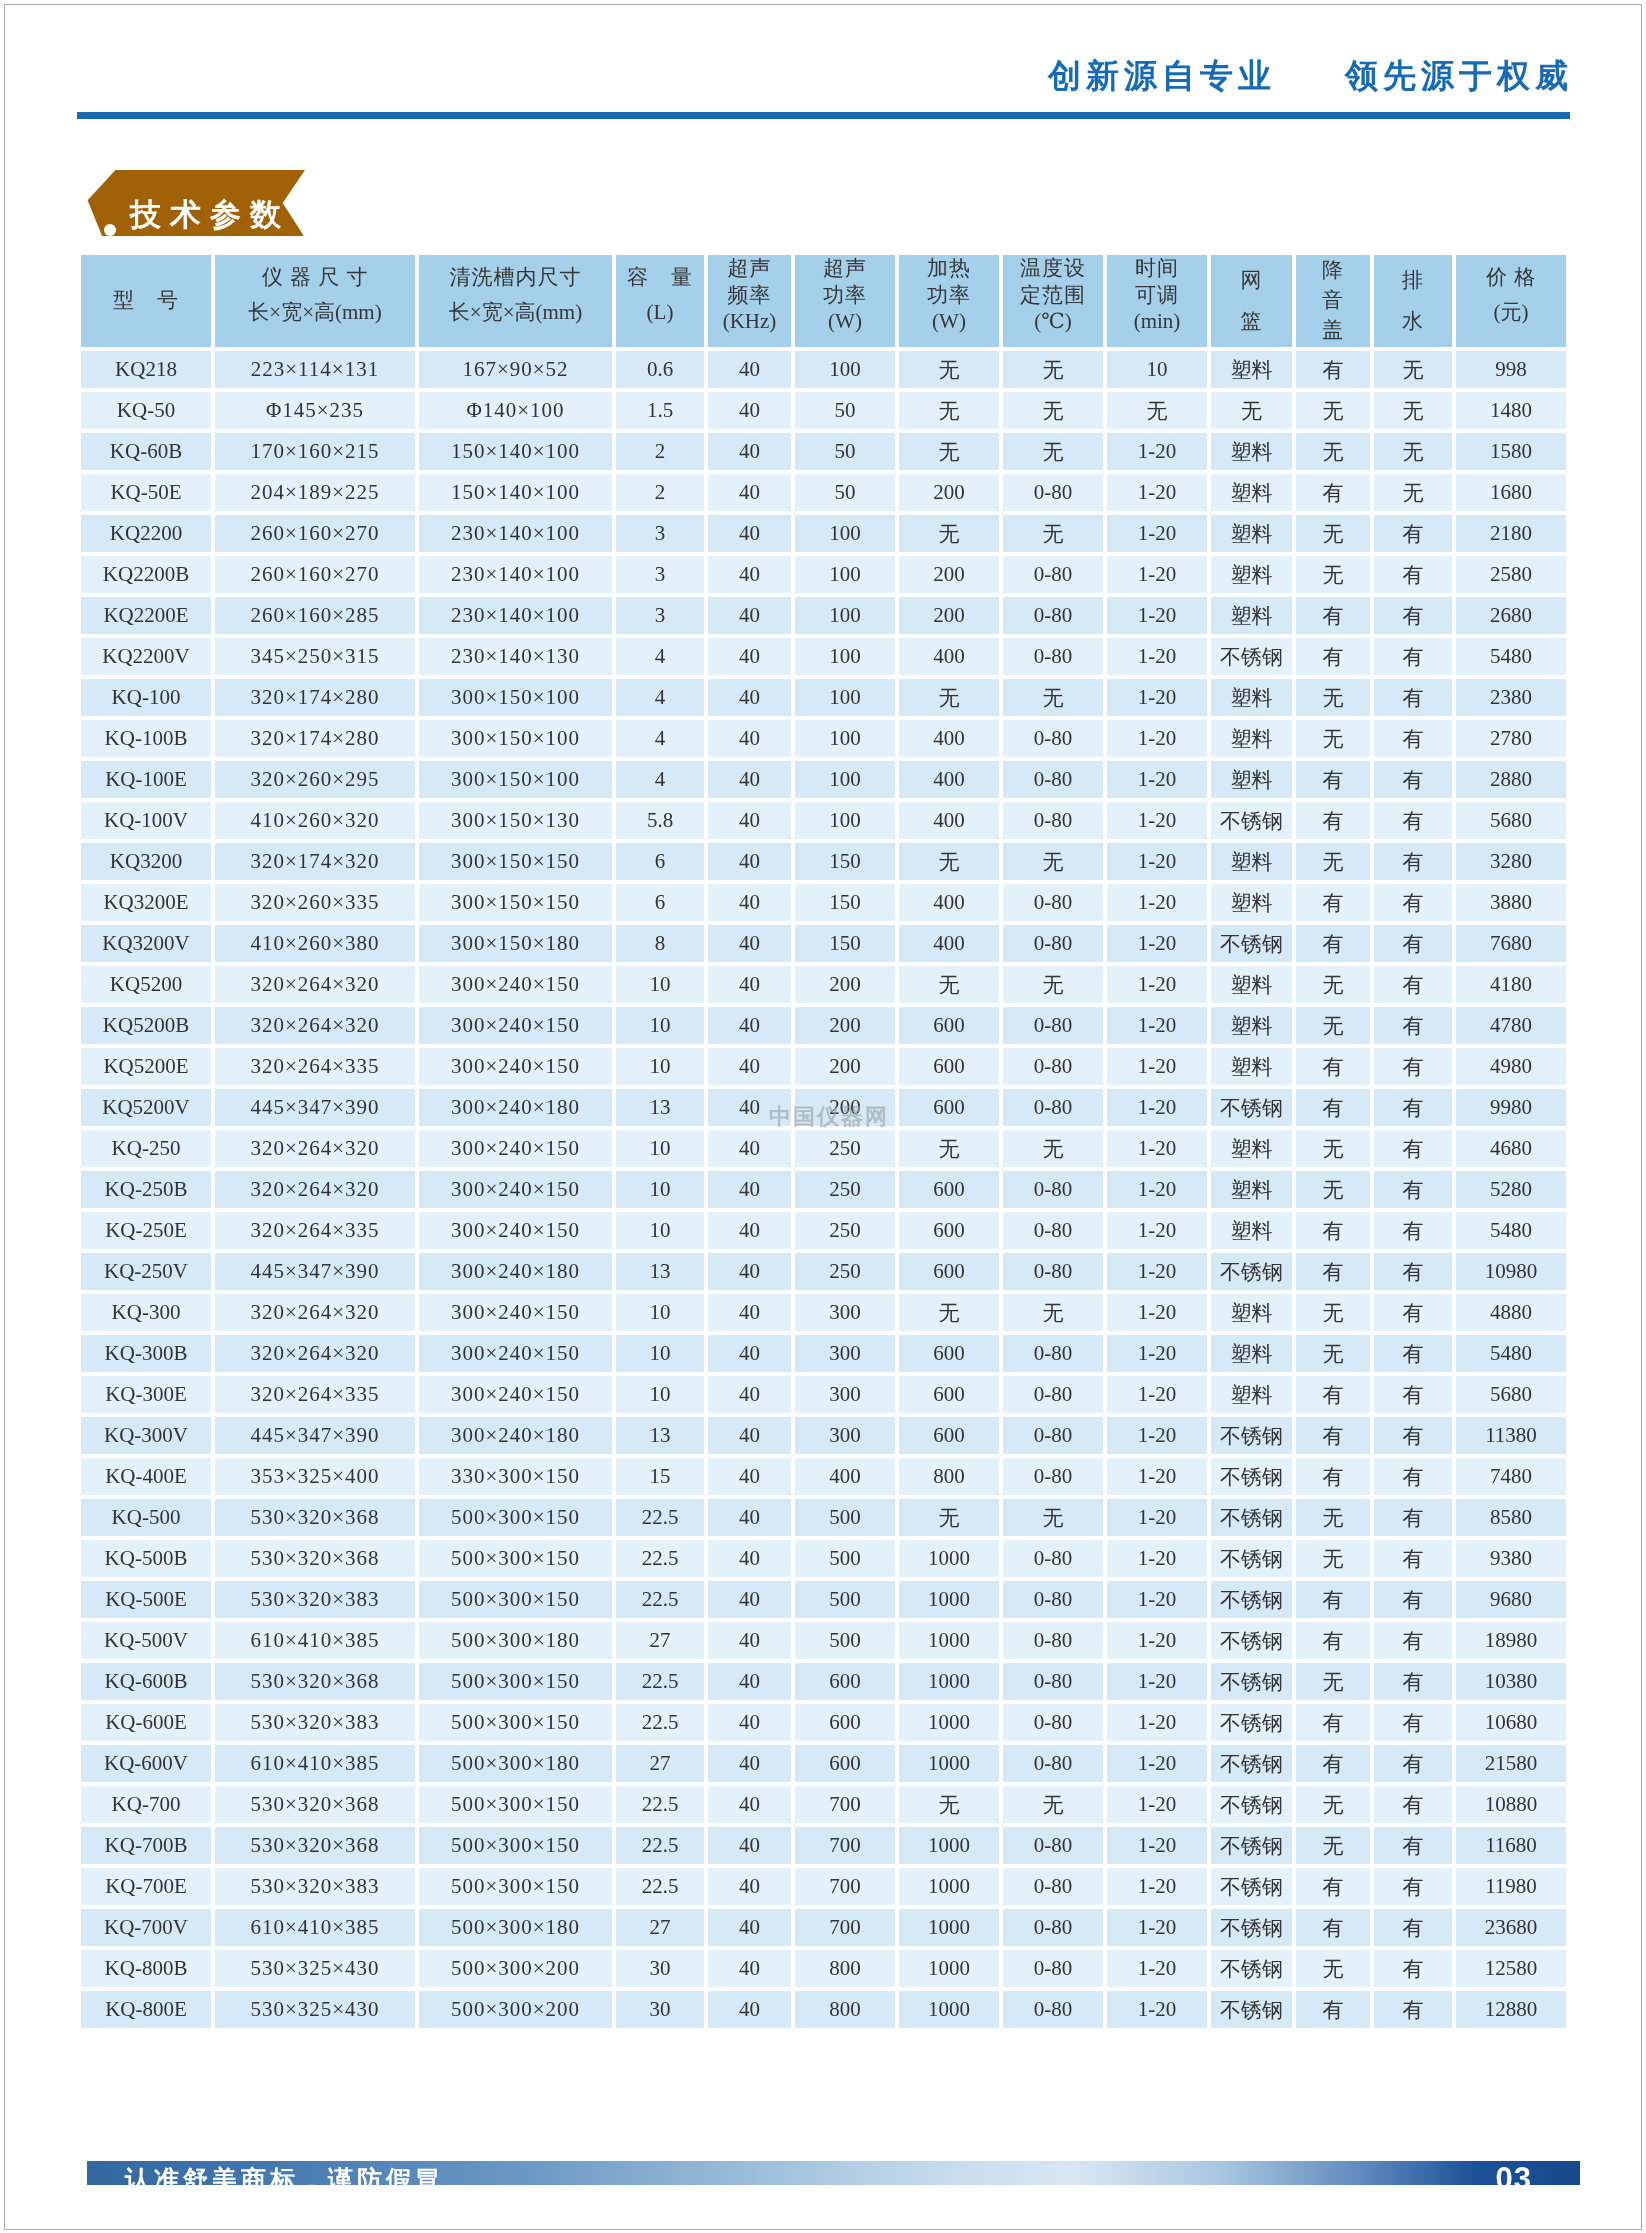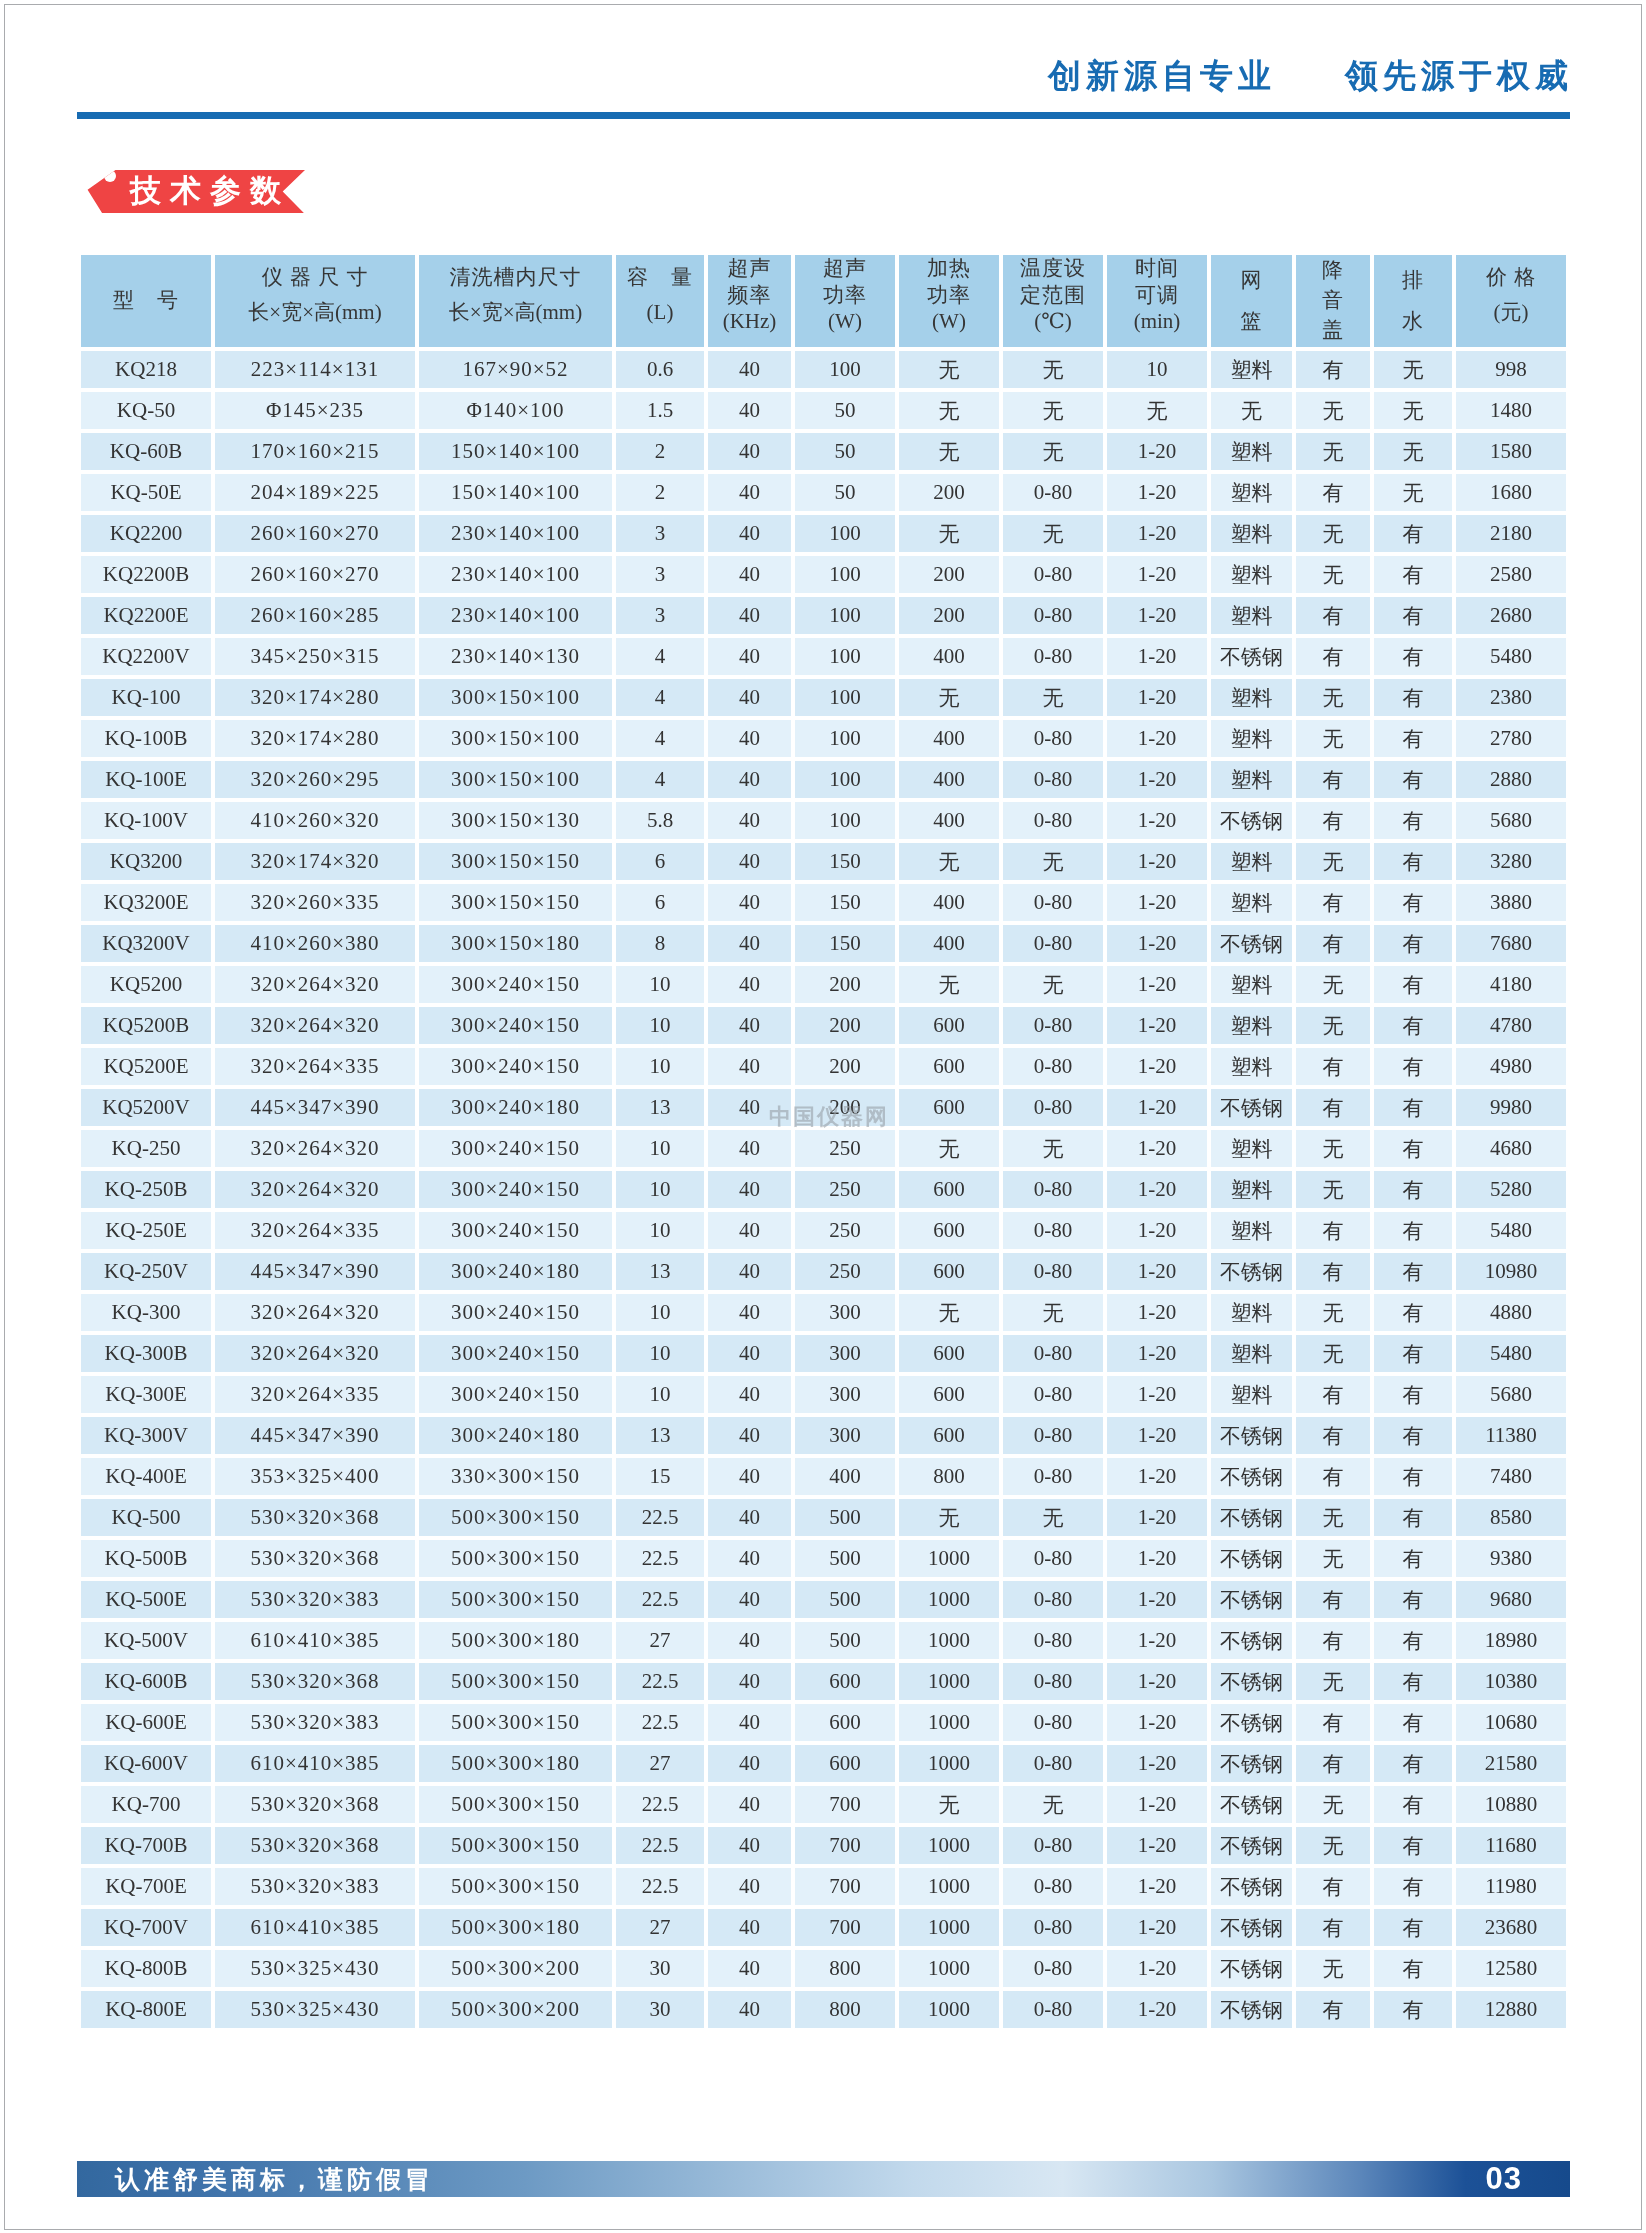--- a/index.html
+++ b/index.html
@@ -17,24 +17,24 @@
     font-weight:bold;font-size:33px;color:#176bb2;letter-spacing:5px;
     white-space:nowrap;
   }
   .slogan .part2{margin-left:69px;}
   .rule{
     position:absolute;left:77px;top:112px;width:1493px;height:7px;
     background:#176bb2;
   }
   
   .badge{
-    position:absolute;left:82px;top:170px;width:223px;height:43px;
-    background:#ef4444;
+    position:absolute;left:82px;top:170px;width:223px;height:66px;
+    background:#a16207;
     clip-path:polygon(15% 0, 100% 0, 90% 50%, 99.5% 100%, 9% 100%, 2.5% 46%);
-    display:flex;align-items:flex-start;padding-left:0;
+    display:flex;align-items:flex-end;padding-left:0;
   }
   .badge-dot{
     width:12px;height:12px;border-radius:50%;background:#ffffff;
     margin-left:22px;flex:0 0 auto;
   }
   .badge-label{
     color:#ffffff;font-weight:bold;font-size:31px;letter-spacing:9px;
     margin-left:14px;white-space:nowrap;
   }
   
@@ -63,21 +63,21 @@
   .spec-table tbody tr:nth-child(even) td{background:#e3f1fa;}
   .spec-table td:nth-child(2),.spec-table td:nth-child(3){letter-spacing:1px;}
   
   .watermark{
     position:absolute;left:769px;top:1102px;
     font-size:22px;font-weight:bold;color:#99a1a8;opacity:0.6;
     letter-spacing:2px;white-space:nowrap;
   }
   
   .footer-bar{
-    position:absolute;left:77px;top:2161px;width:1493px;height:36px;
+    position:absolute;left:87px;top:2161px;width:1493px;height:24px;
     background:linear-gradient(90deg,#33689f 0%,#3d71a9 8%,#6d9ac4 30%,
       #c2d9ec 56%,#d8e7f3 66%,#a9c6e0 76%,#5b86ba 86%,#1c5197 93%,#164a8c 100%);
   }
   .footer-notice{
     position:absolute;left:38px;top:0;line-height:36px;
     color:#ffffff;font-weight:bold;font-size:25px;letter-spacing:4px;
     white-space:nowrap;
   }
   .page-number{
     position:absolute;right:48px;top:0;line-height:36px;

